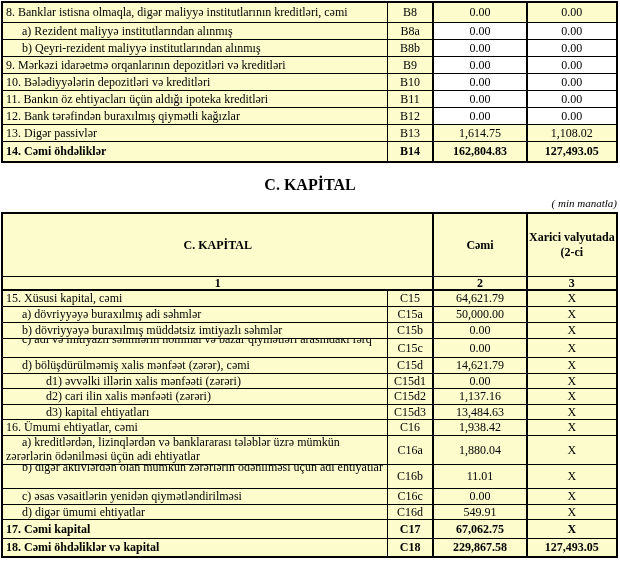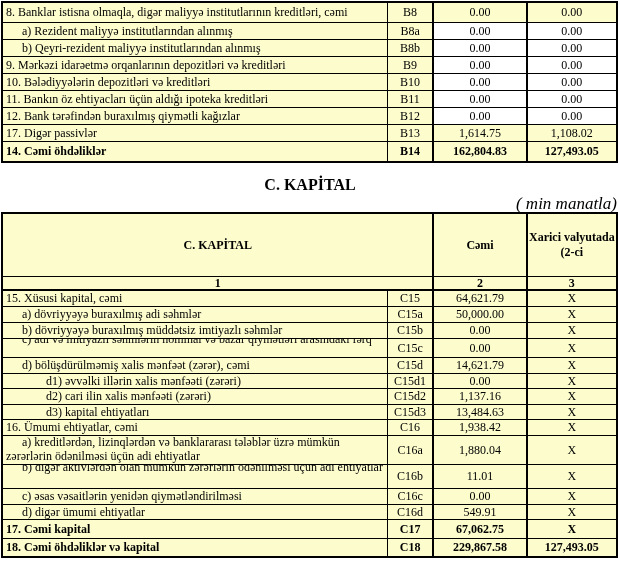--- a/index.html
+++ b/index.html
@@ -40,21 +40,21 @@
   .ind2 { text-indent: 40px; }
   .section-title {
     text-align: center;
     font-weight: bold;
     font-size: 16px;
     margin: 13px 0 3px 0;
   }
   .unit-note {
     text-align: right;
     font-style: italic;
-    font-size: 17px;
+    font-size: 11px;
     line-height: 13px;
     padding-right: 3px;
     margin-bottom: 2px;
   }
   tr.cap-hdr td { text-align: center; font-weight: bold; white-space: normal; line-height: 16px; }
   tr.cap-hdr td.x { line-height: 15px; padding: 16px 1px; }
   tr.numrow td { text-align: center; font-weight: bold; line-height: 12px; border-bottom: 2px solid #000; }
   .clipbox { overflow: hidden; white-space: normal; }
   .clipbox .clipinner { line-height: 13px; white-space: normal; }
   .clip-c15c { height: 18px; }
@@ -112,21 +112,21 @@
         <td class="val">0.00</td>
         <td class="val">0.00</td>
       </tr>
       <tr class="white" style="height:17px">
         <td>12. Bank tərəfindən buraxılmış qiymətli kağızlar</td>
         <td class="code">B12</td>
         <td class="val">0.00</td>
         <td class="val">0.00</td>
       </tr>
       <tr style="height:17px">
-        <td>17. Digər passivlər</td>
+        <td>13. Digər passivlər</td>
         <td class="code">B13</td>
         <td class="val">1,614.75</td>
         <td class="val">1,108.02</td>
       </tr>
       <tr class="bold" style="height:21px">
         <td>14. Cəmi öhdəliklər</td>
         <td class="code">B14</td>
         <td class="val">162,804.83</td>
         <td class="val">127,493.05</td>
       </tr>

